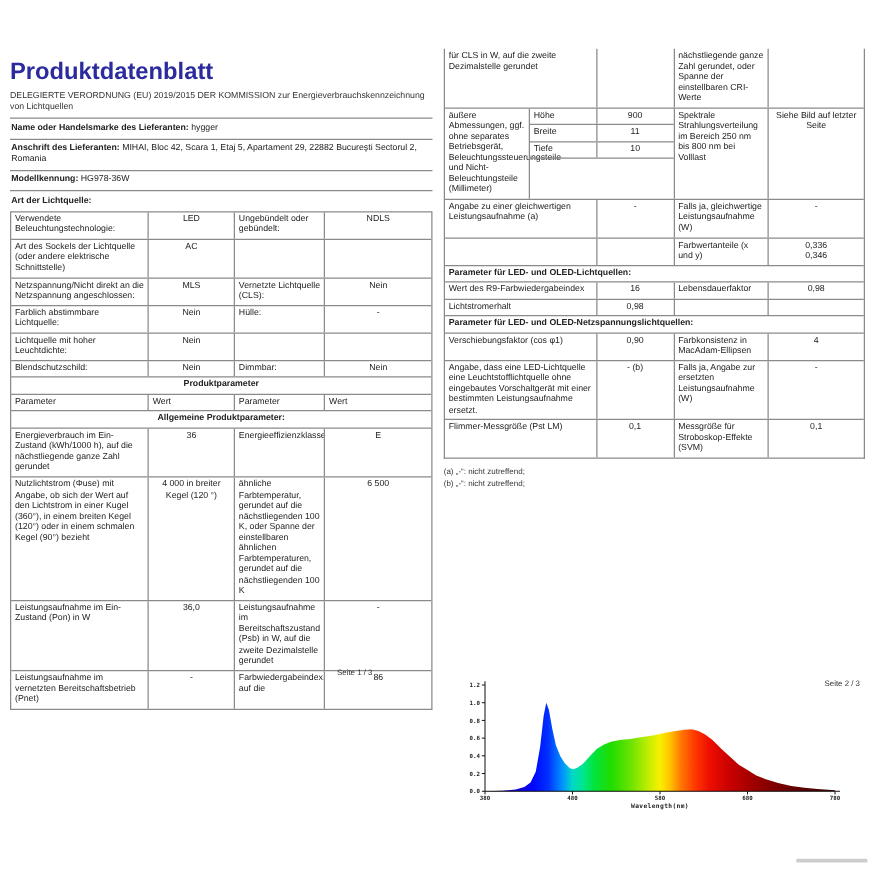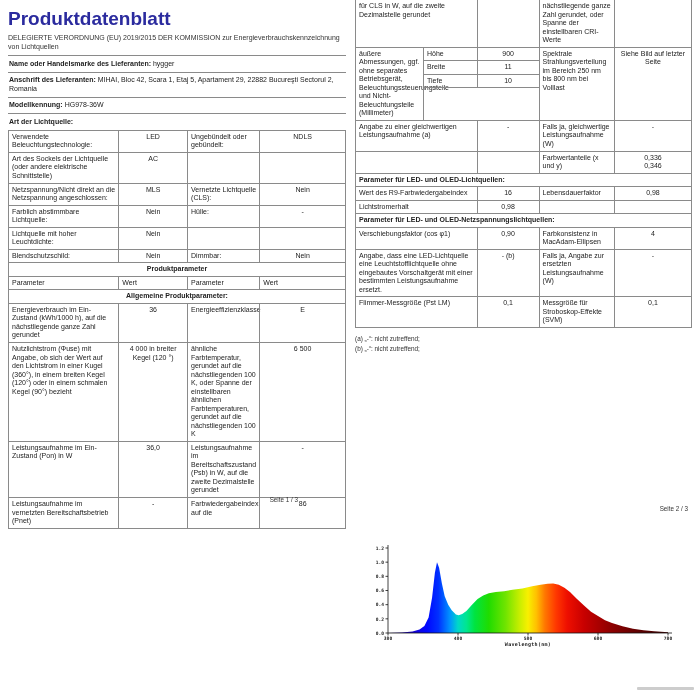--- a/index.html
+++ b/index.html
@@ -1,19 +1,19 @@
 <!DOCTYPE html>
 <html><head>
 <meta charset="utf-8">
 <style>
   :root{ --b:#8a8a8a; --txt:#222; --blue:#2b2b9e; }
   html,body{margin:0;padding:0;}
   body{width:700px;height:700px;background:#fff;position:relative;overflow:hidden;
        font-family:"Liberation Sans",sans-serif;color:var(--txt);}
-  .page{position:absolute;font-size:7px;line-height:1.22;}
+  .page{position:absolute;font-size:7px;line-height:1.22;margin-top:39px;}
   #page1{left:8px;top:6px;width:338px;height:520px;}
   #page2{left:355px;top:0;width:337px;height:530px;}
   .title{font-size:19px;font-weight:bold;color:var(--blue);margin:1px 0 4px 0;}
   .subtitle{padding-bottom:4px;color:#333;}
   .hrow{border-top:1px solid var(--b);padding:3.5px 1px;}
   .hrow b{font-weight:bold;}
   .tbl{border:1px solid var(--b);}
   #page2 .tbl{border-top:none;}
   .tr{display:flex;}
   .tr + .tr{border-top:1px solid var(--b);}

